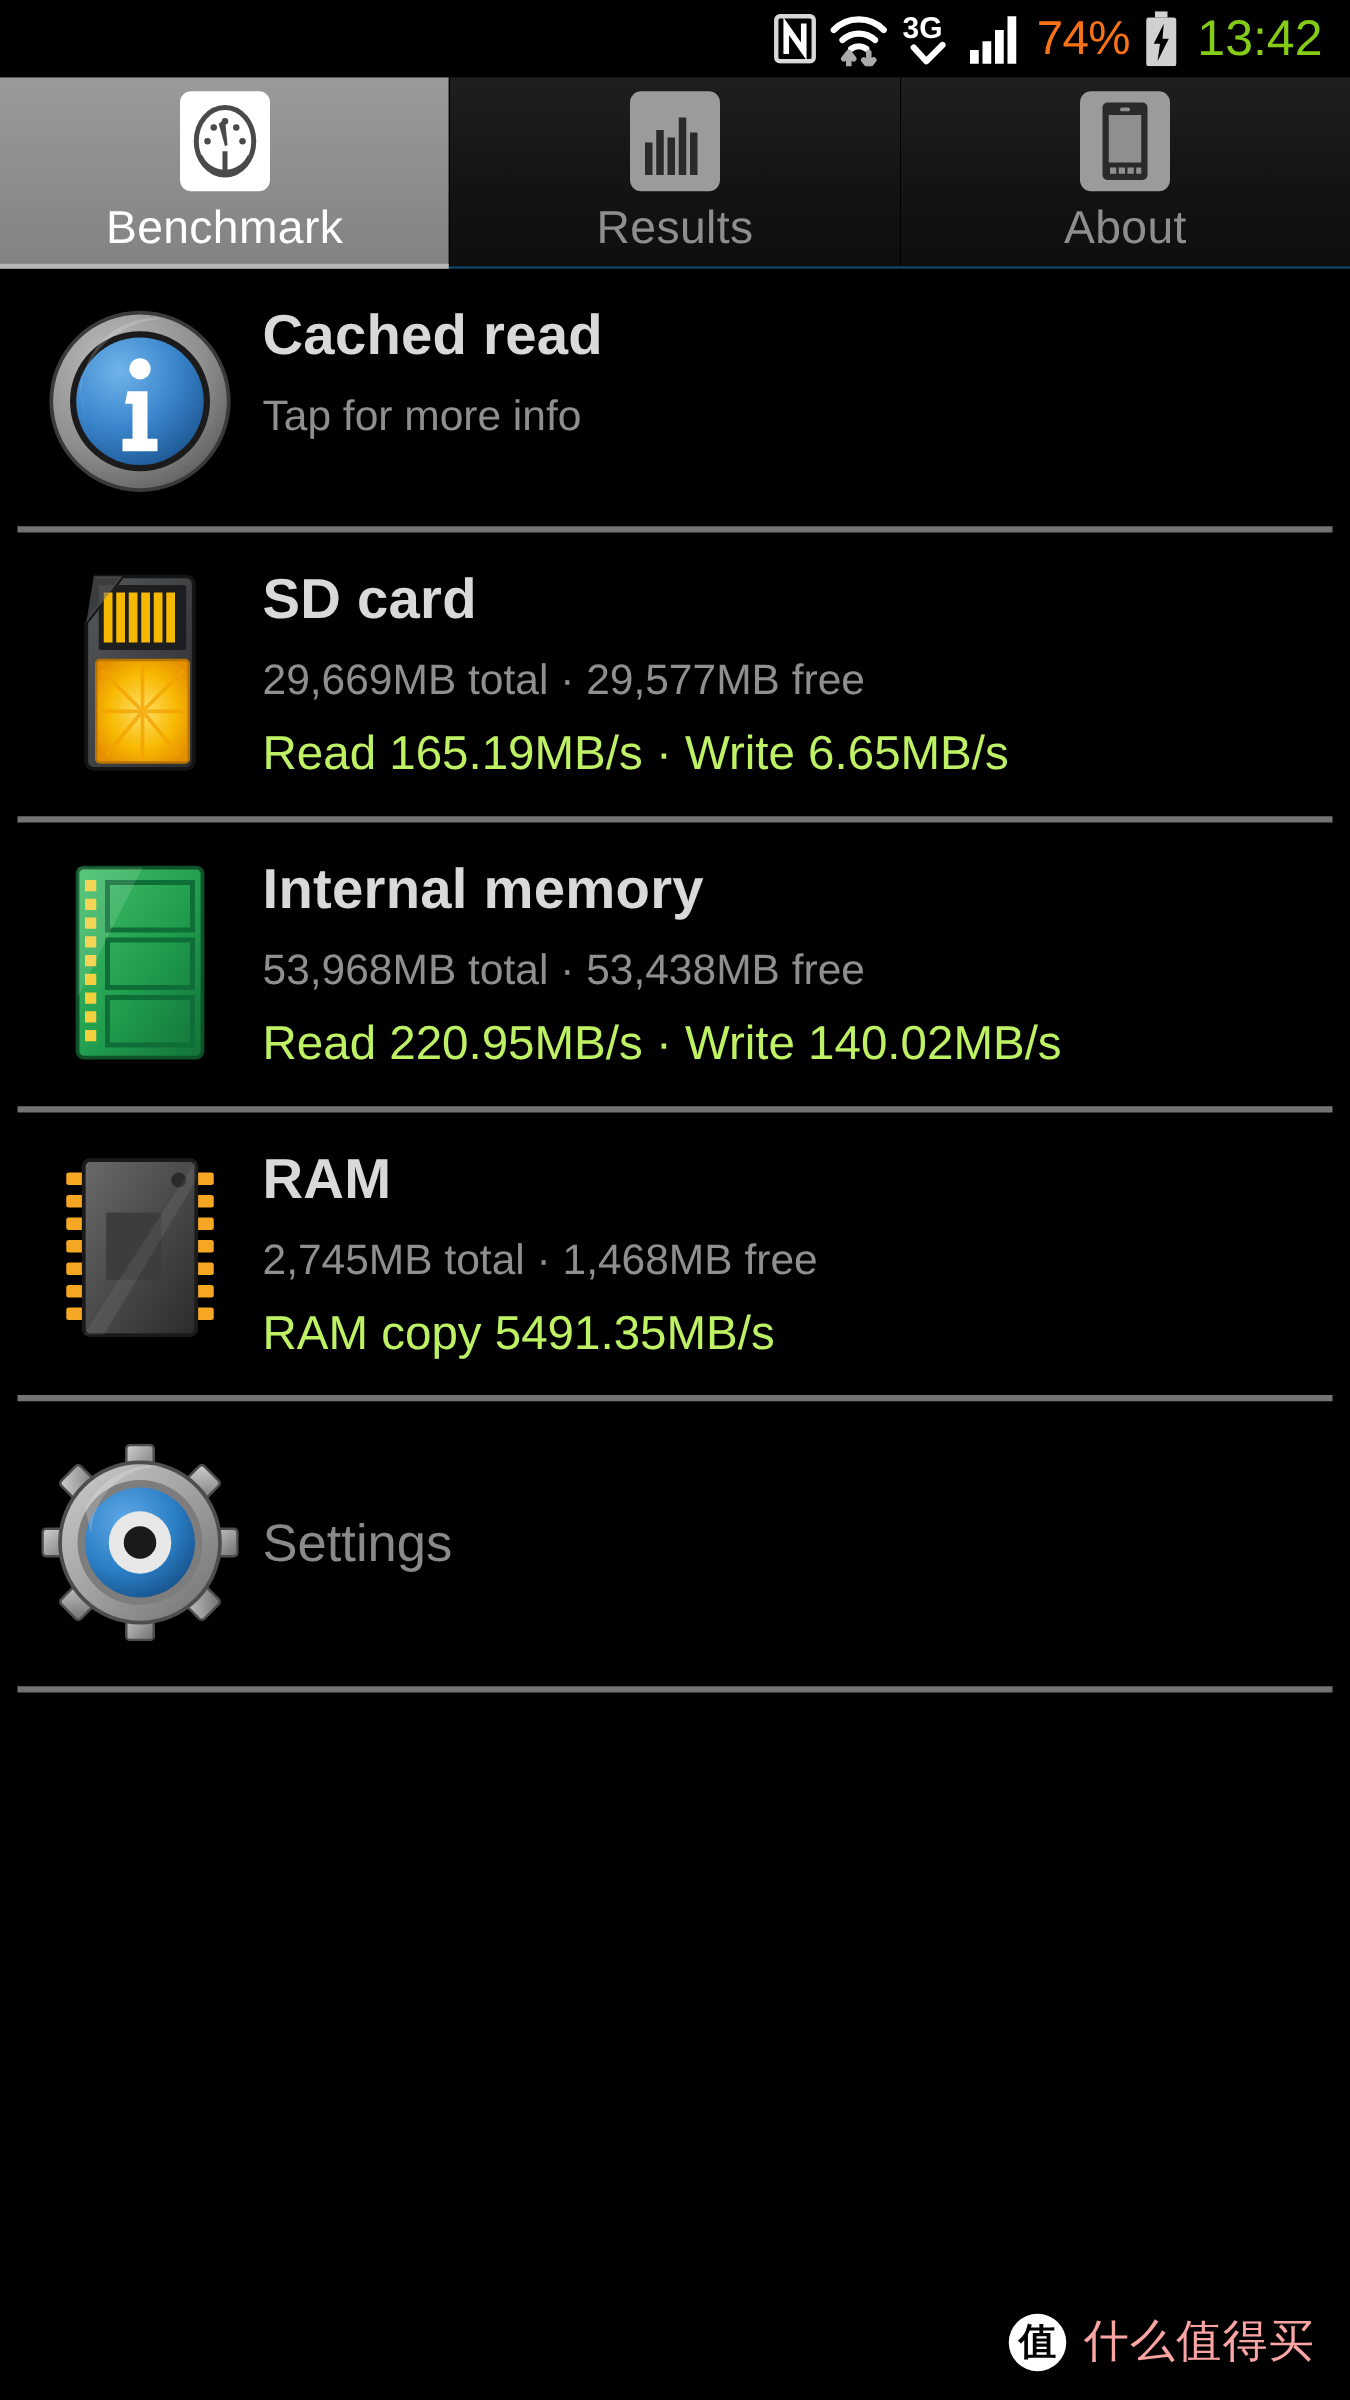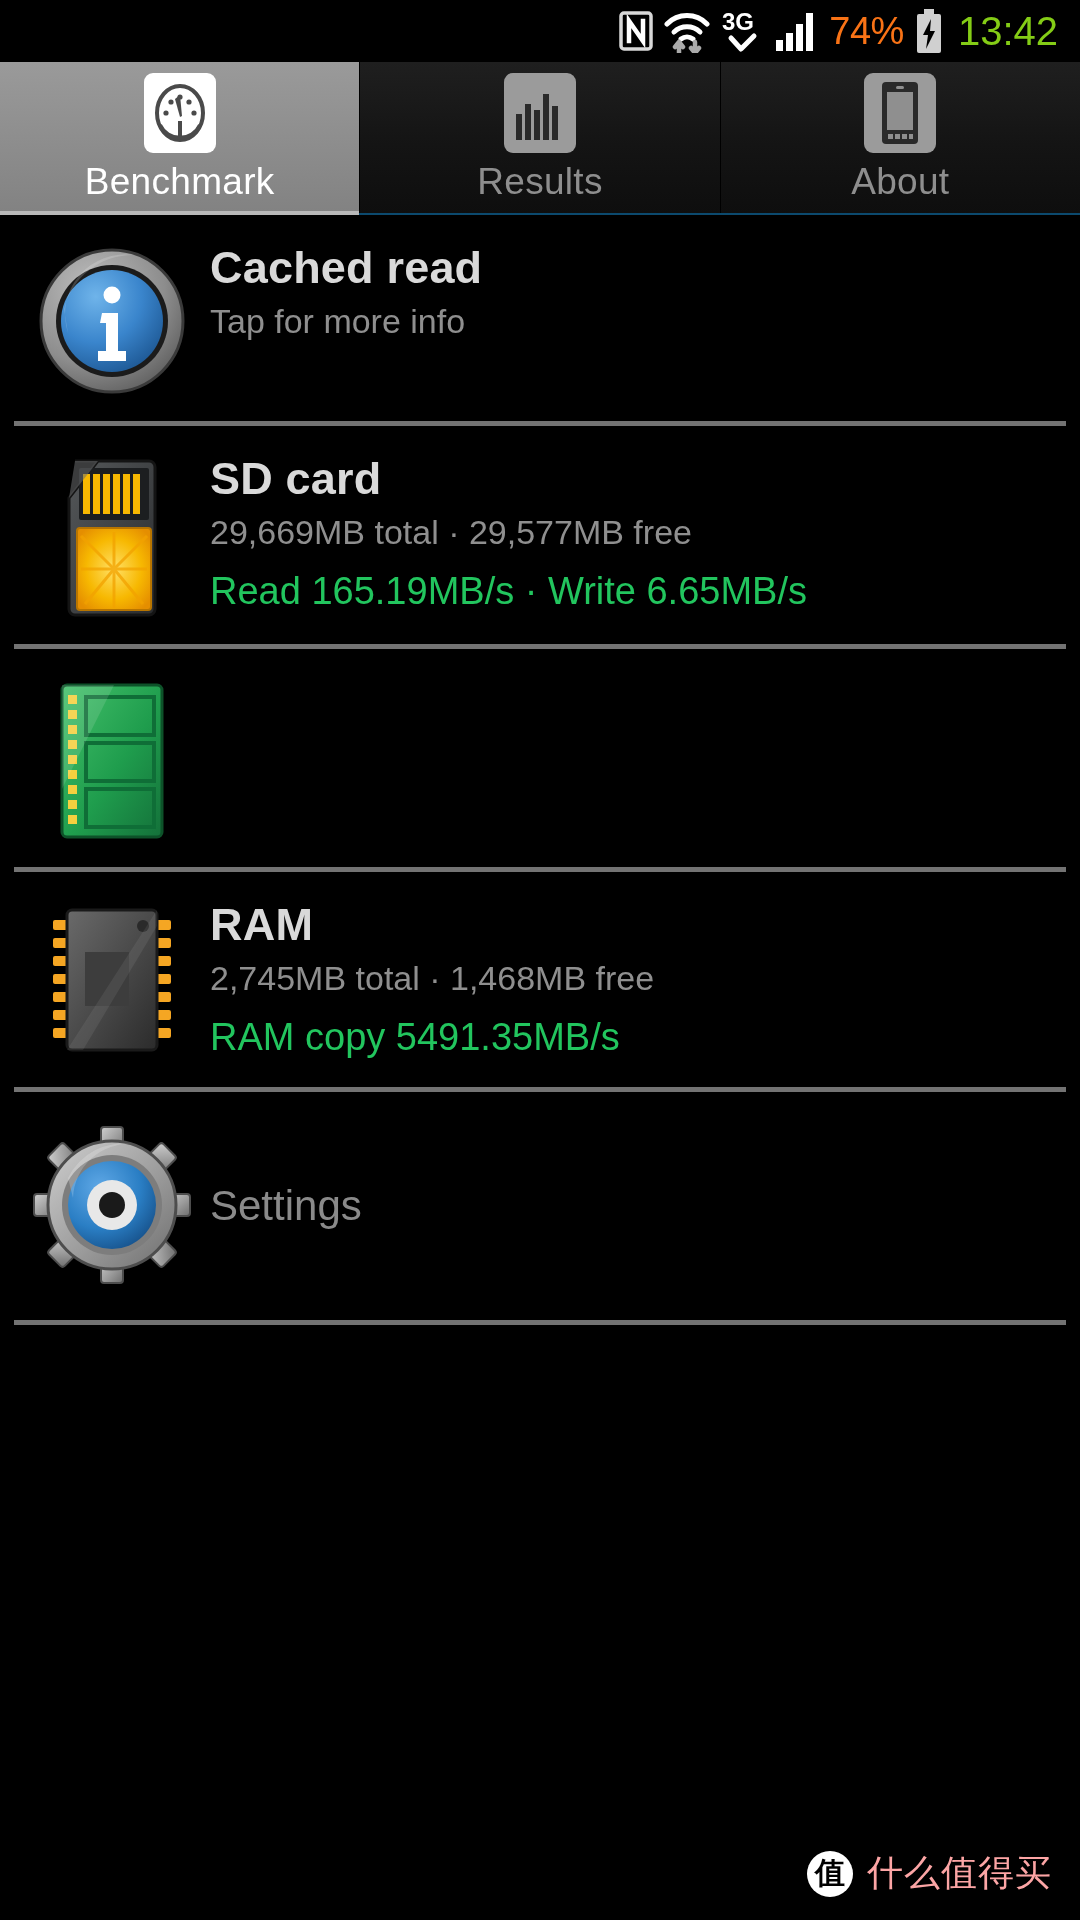--- a/index.html
+++ b/index.html
@@ -74,24 +74,24 @@
     display:flex; align-items:flex-start; justify-content:center;
     padding-top:6px;
   }
   .row-body{ flex:1; padding-right:20px; padding-top:2px; }
   .row-title{
     font-size:45px; font-weight:700; color:#d9d9d9;
     letter-spacing:0.2px; line-height:1.12;
   }
   .row-sub{
     font-size:34px; color:#8f8f8f; font-weight:400;
-    margin-top:8px; line-height:1.2;
+    margin-top:20px; line-height:1.2;
   }
   .row-speed{
-    font-size:38px; color:#22c55e; font-weight:400;
+    font-size:38px; color:#bef264; font-weight:400;
     margin-top:16px; line-height:1.2;
   }
   .row.settings{ padding:34px 0 36px 0; align-items:center; }
   .row.settings .row-icon{ padding-top:0; }
   .settings-label{
     font-size:42px; color:#8a8a8a; font-weight:400;
   }
 
   
   .watermark{
@@ -310,20 +310,25 @@
           <rect x="18" y="119" width="9" height="9"></rect>
           <rect x="18" y="134" width="9" height="9"></rect>
         </g>
         <g fill="none" stroke="#0f6e37" stroke-width="4">
           <rect x="36" y="16" width="68" height="38"></rect>
           <rect x="36" y="62" width="68" height="38"></rect>
           <rect x="36" y="108" width="68" height="38"></rect>
         </g>
         <path d="M12 4 L64 4 L12 108 Z" fill="#ffffff" opacity="0.12"></path>
       </svg>
+    </div>
+    <div class="row-body">
+      <div class="row-title">Internal memory</div>
+      <div class="row-sub">53,968MB total · 53,438MB free</div>
+      <div class="row-speed">Read 220.95MB/s · Write 140.02MB/s</div>
     </div>
   </div>
 
   <div class="row">
     <div class="row-icon">
       <svg width="126" height="152" viewBox="0 0 126 152">
         <defs>
           <linearGradient id="chip" x1="0" y1="0" x2="1" y2="1">
             <stop offset="0%" stop-color="#6a6a6a"></stop>
             <stop offset="50%" stop-color="#4a4a4a"></stop>

